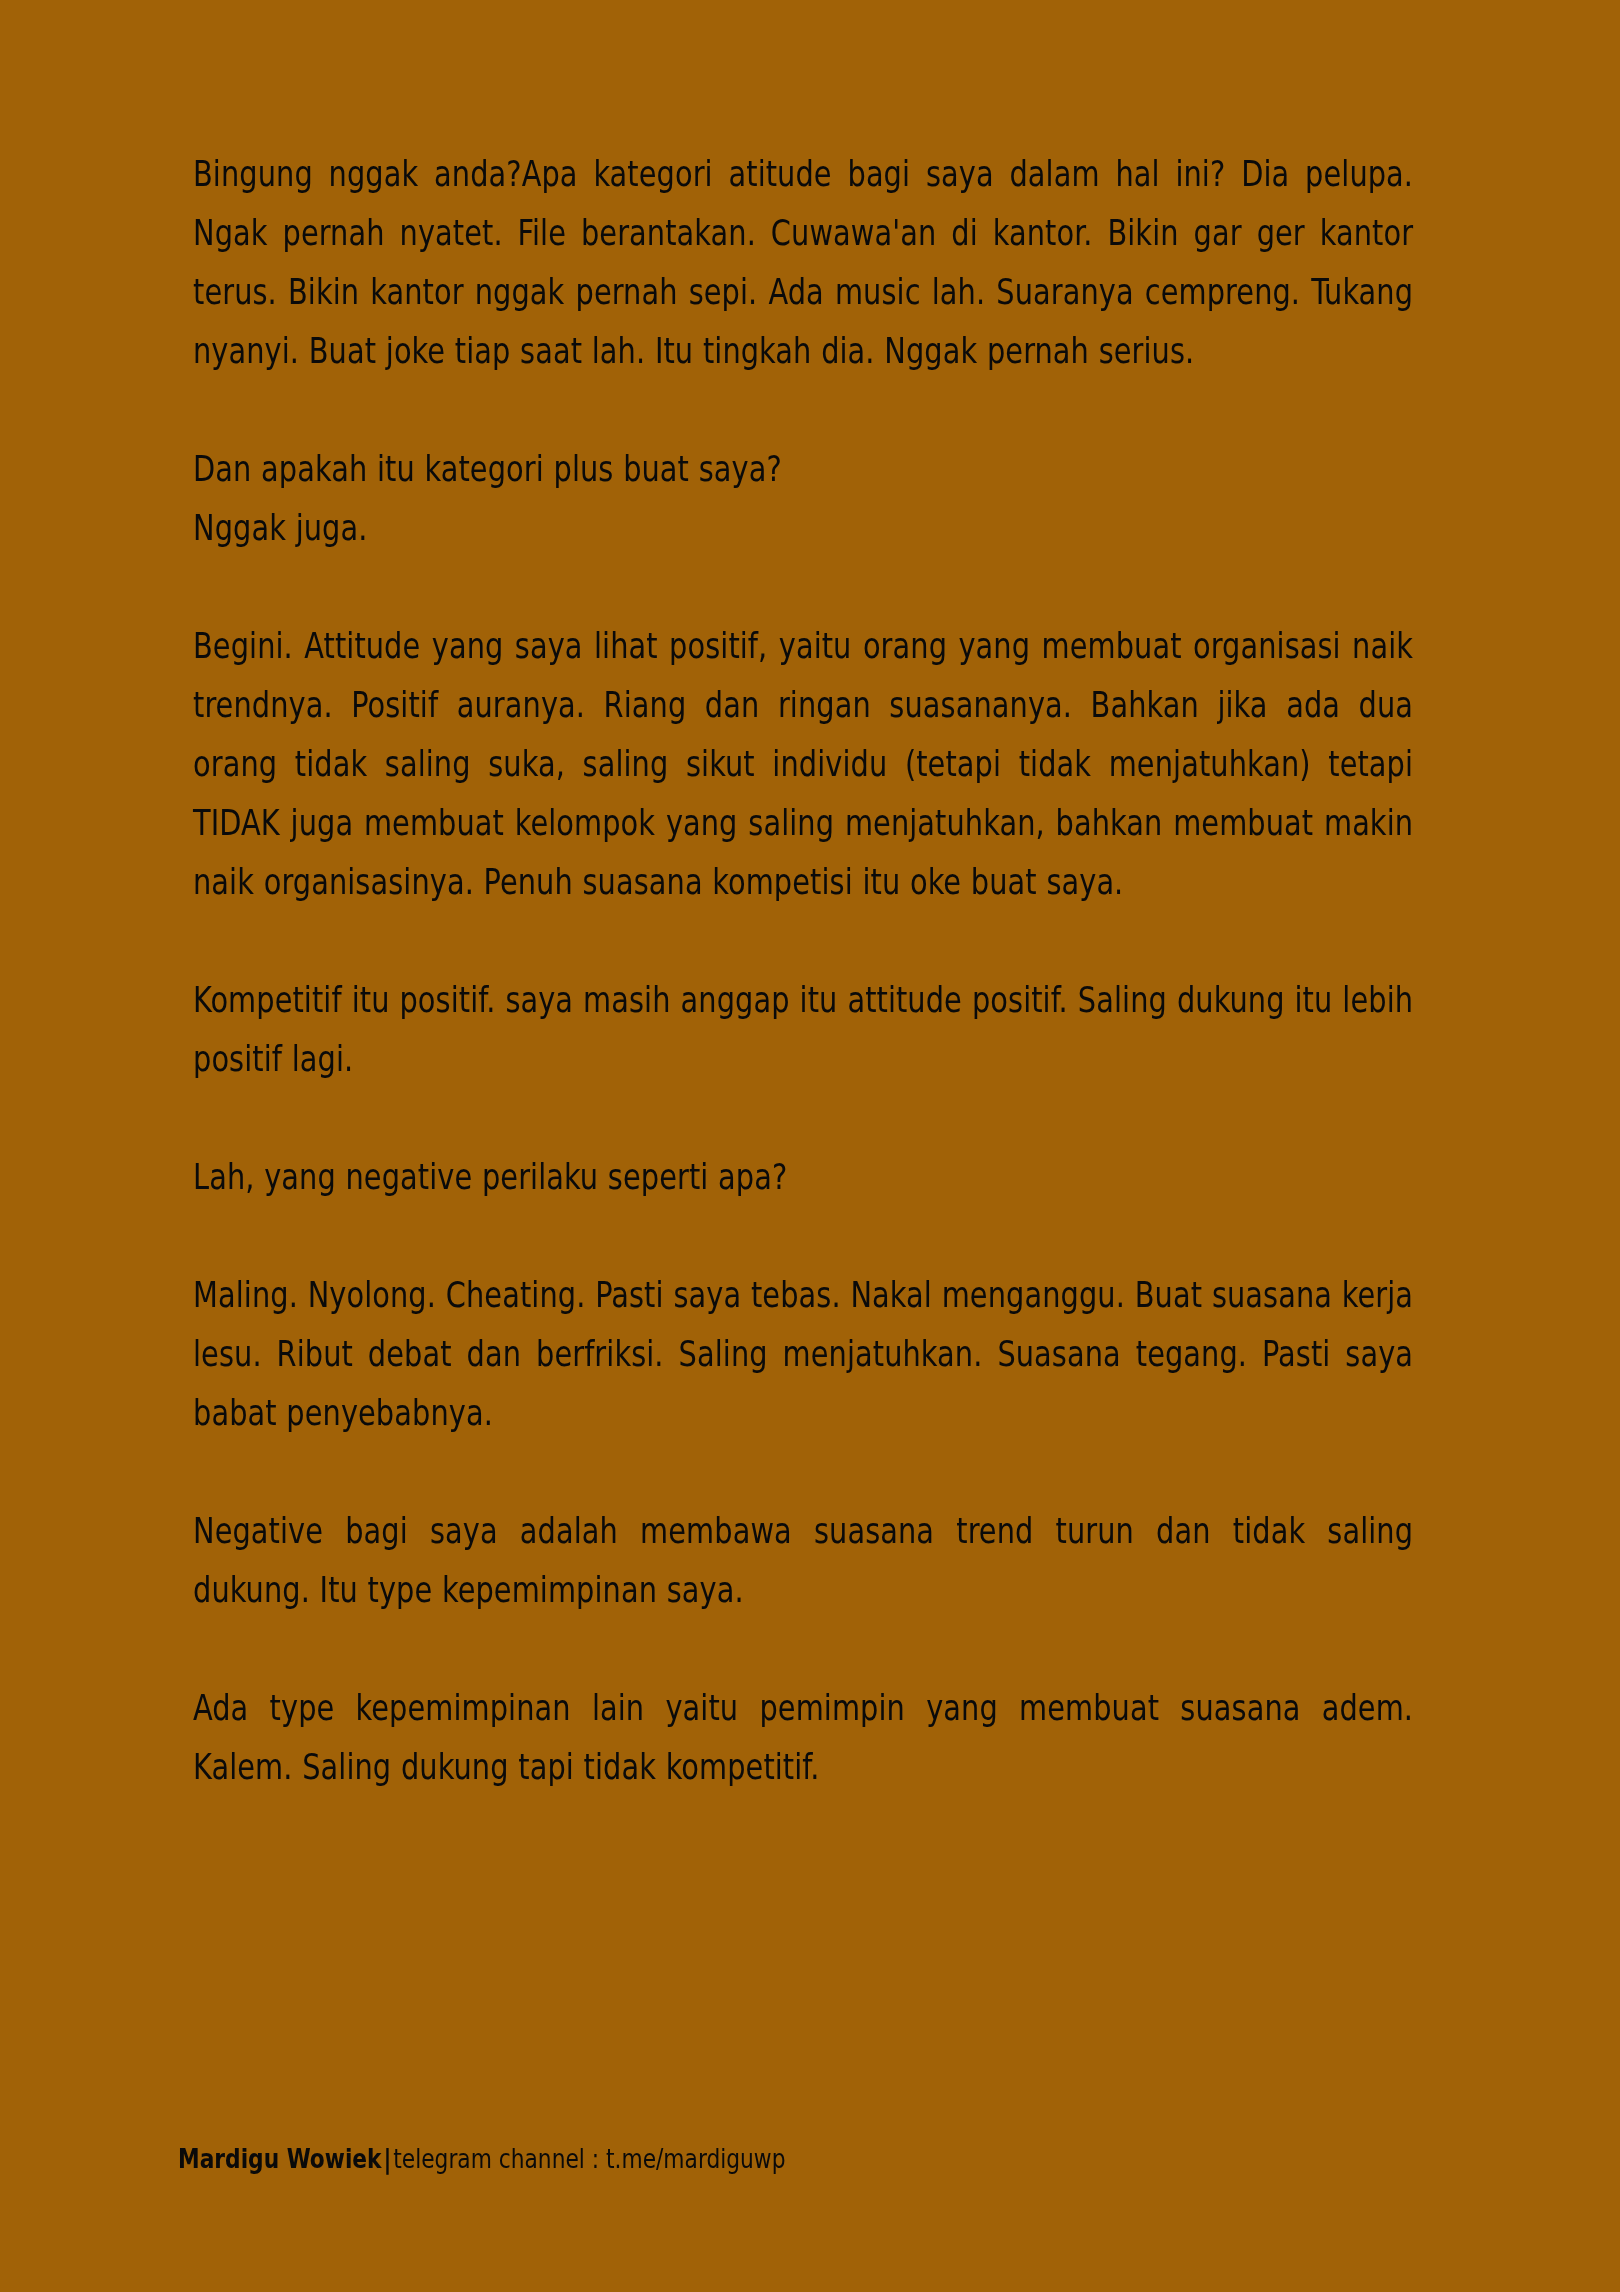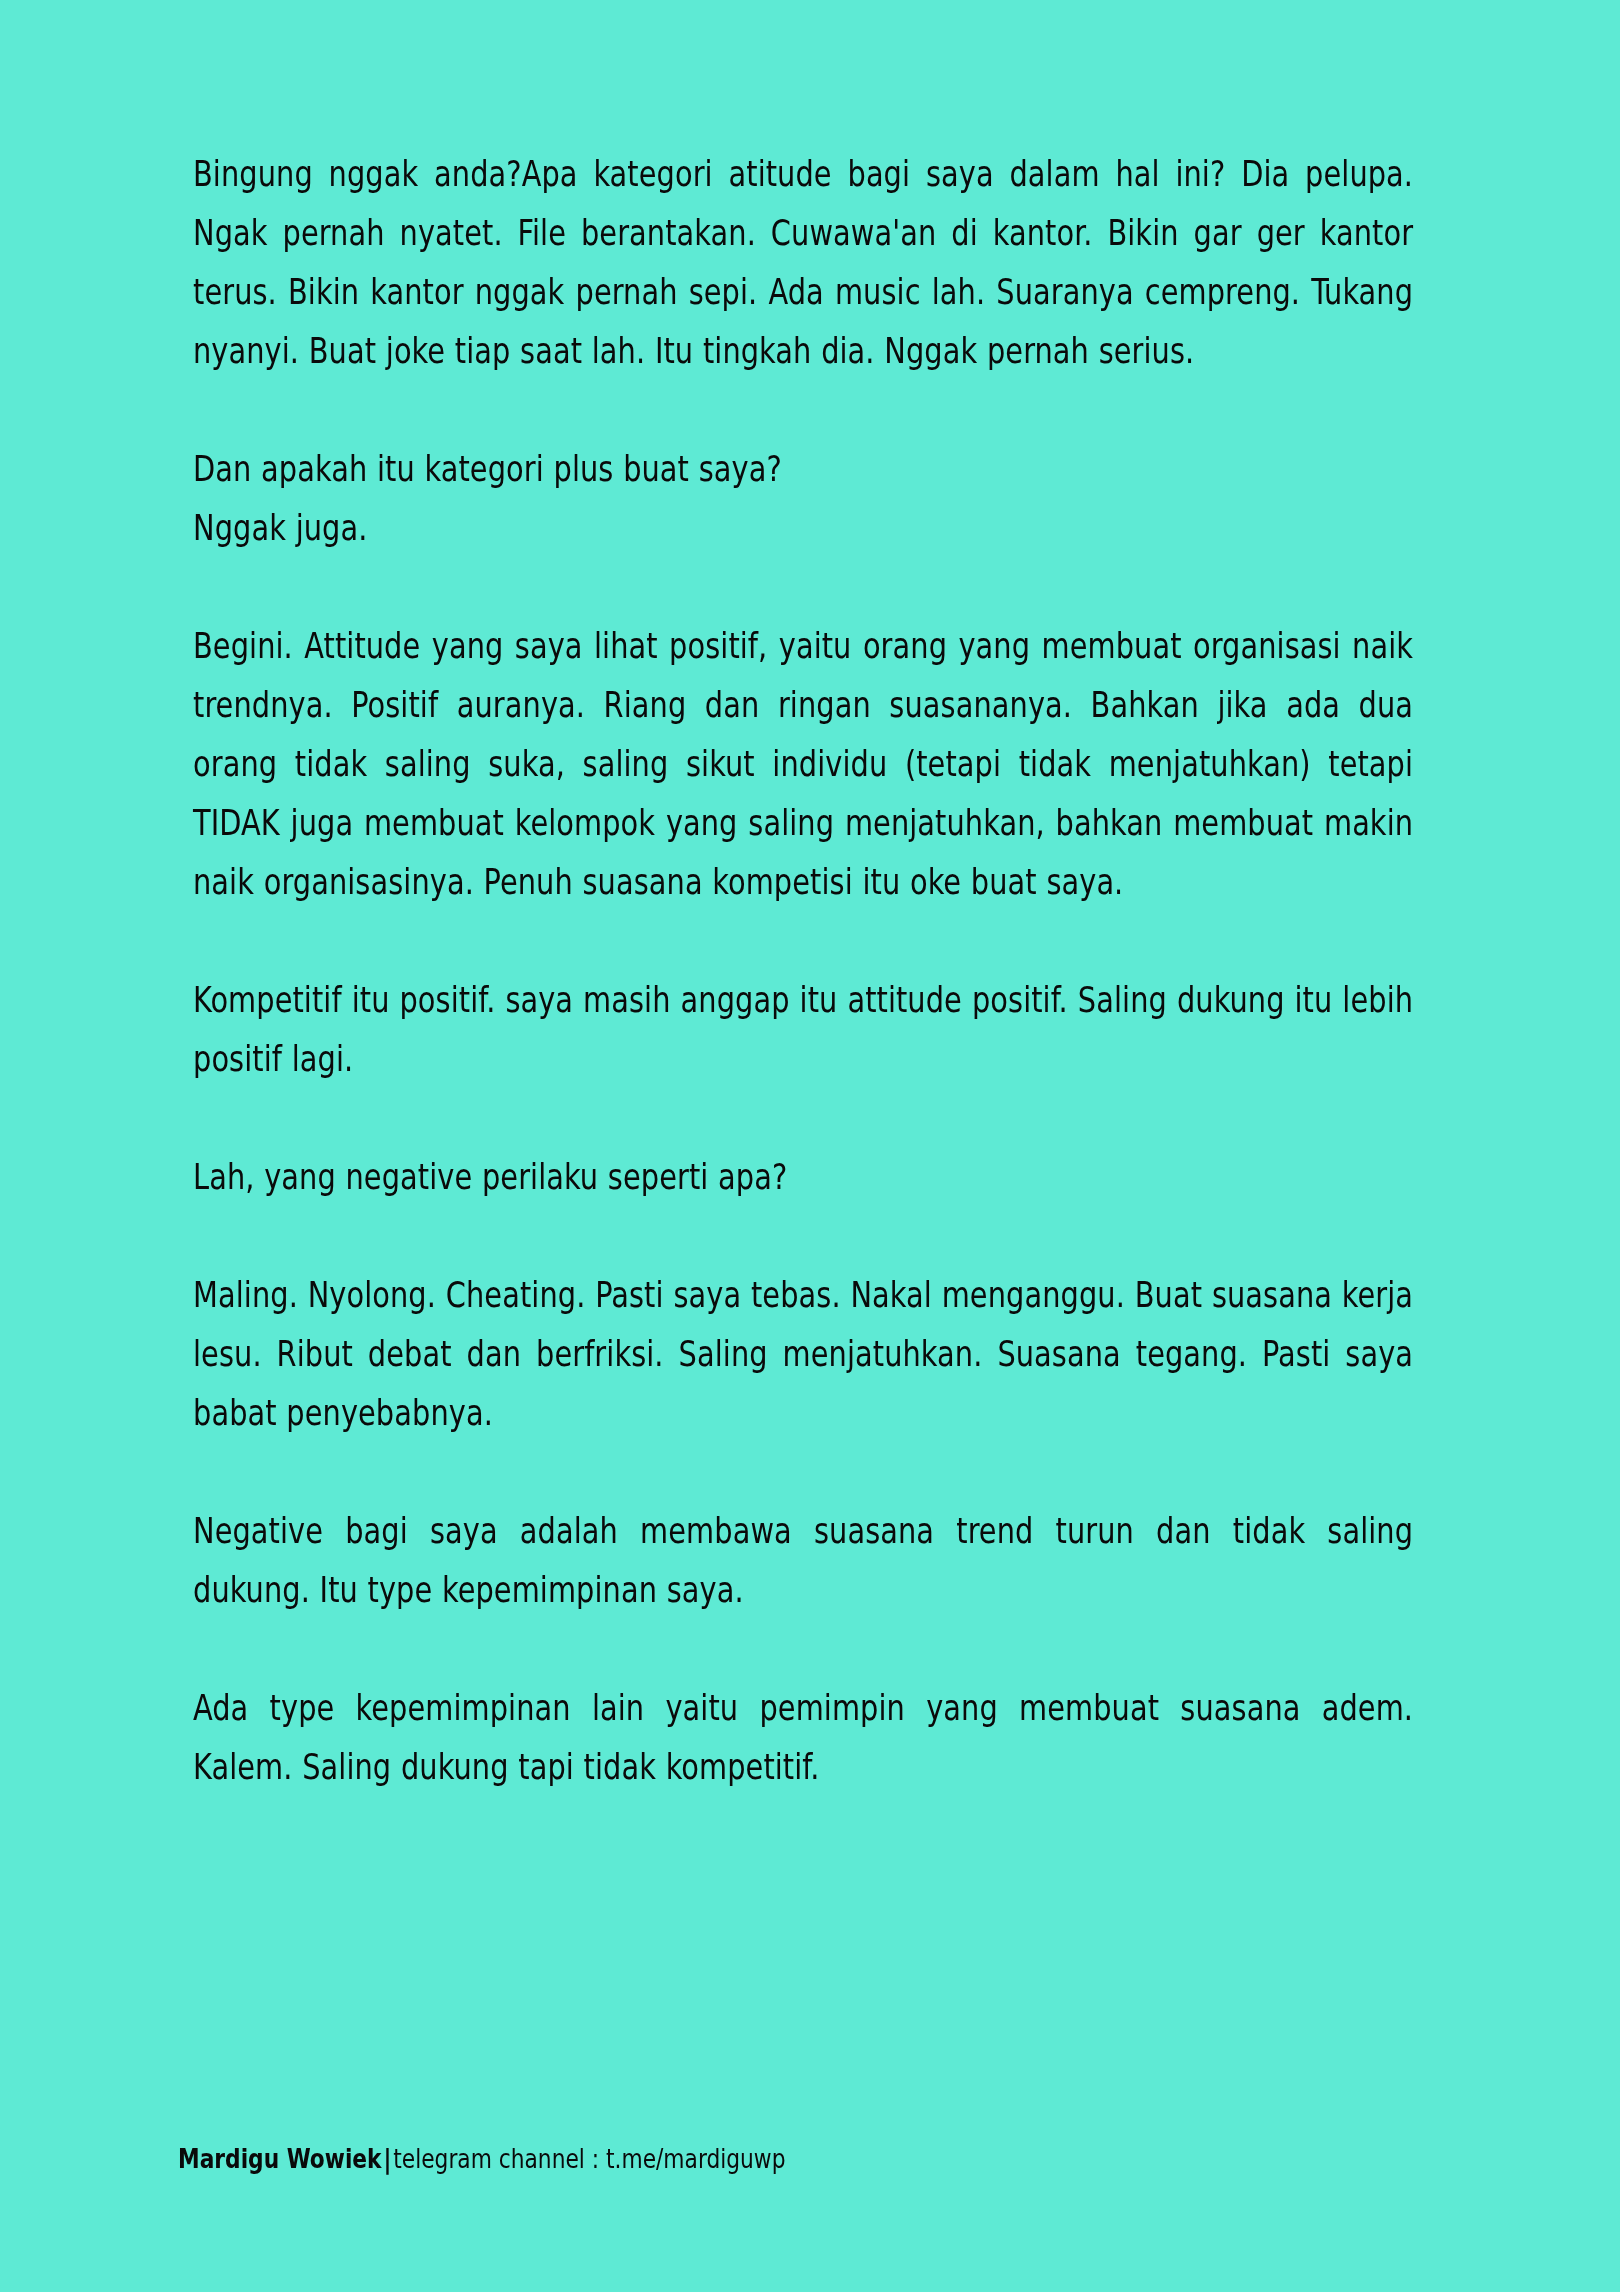--- a/index.html
+++ b/index.html
@@ -12,21 +12,21 @@
     height: 2293px;
     font-family: "DejaVu Sans", "Liberation Sans", sans-serif;
     color: #0a0a0a;
     -webkit-font-smoothing: antialiased;
   }
   .page {
     position: relative;
     box-sizing: border-box;
     width: 1620px;
     height: 2293px;
-    background: #5eead4;
+    background: #a16207;
     padding: 0;
     overflow: hidden;
   }
   .content {
     position: absolute;
     left: 193px;
     top: 145px;
     width: 1220px;
   }
   .para {

